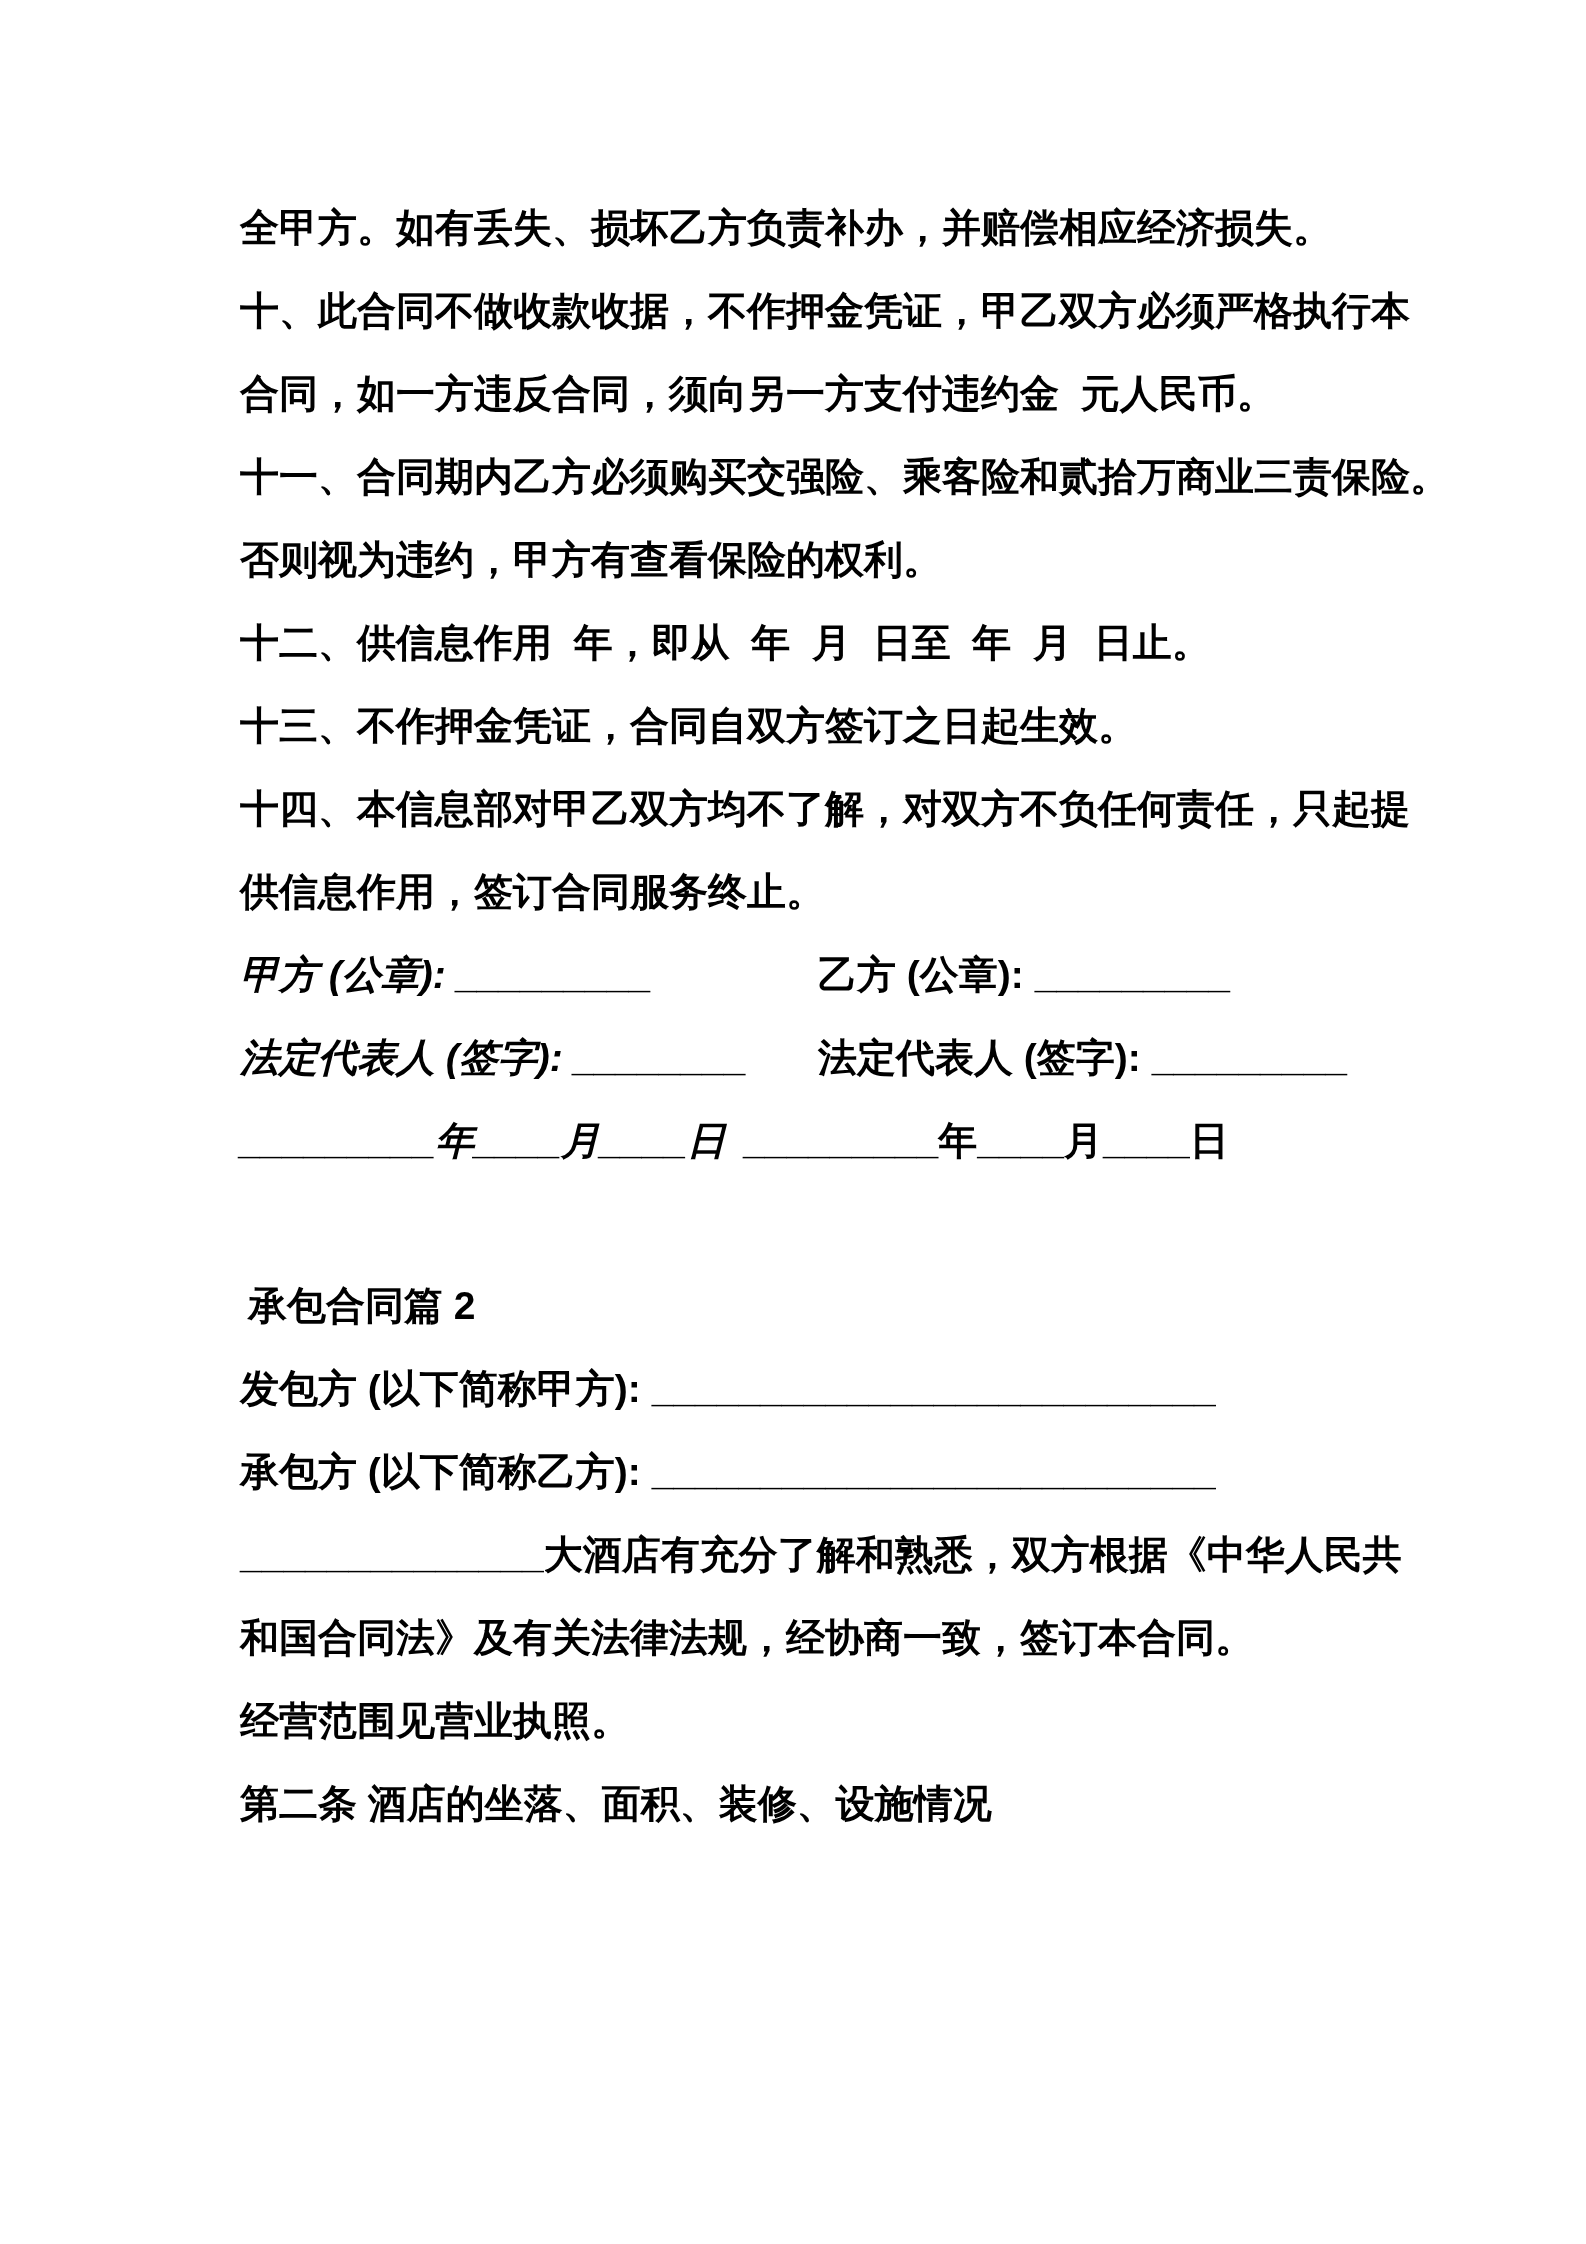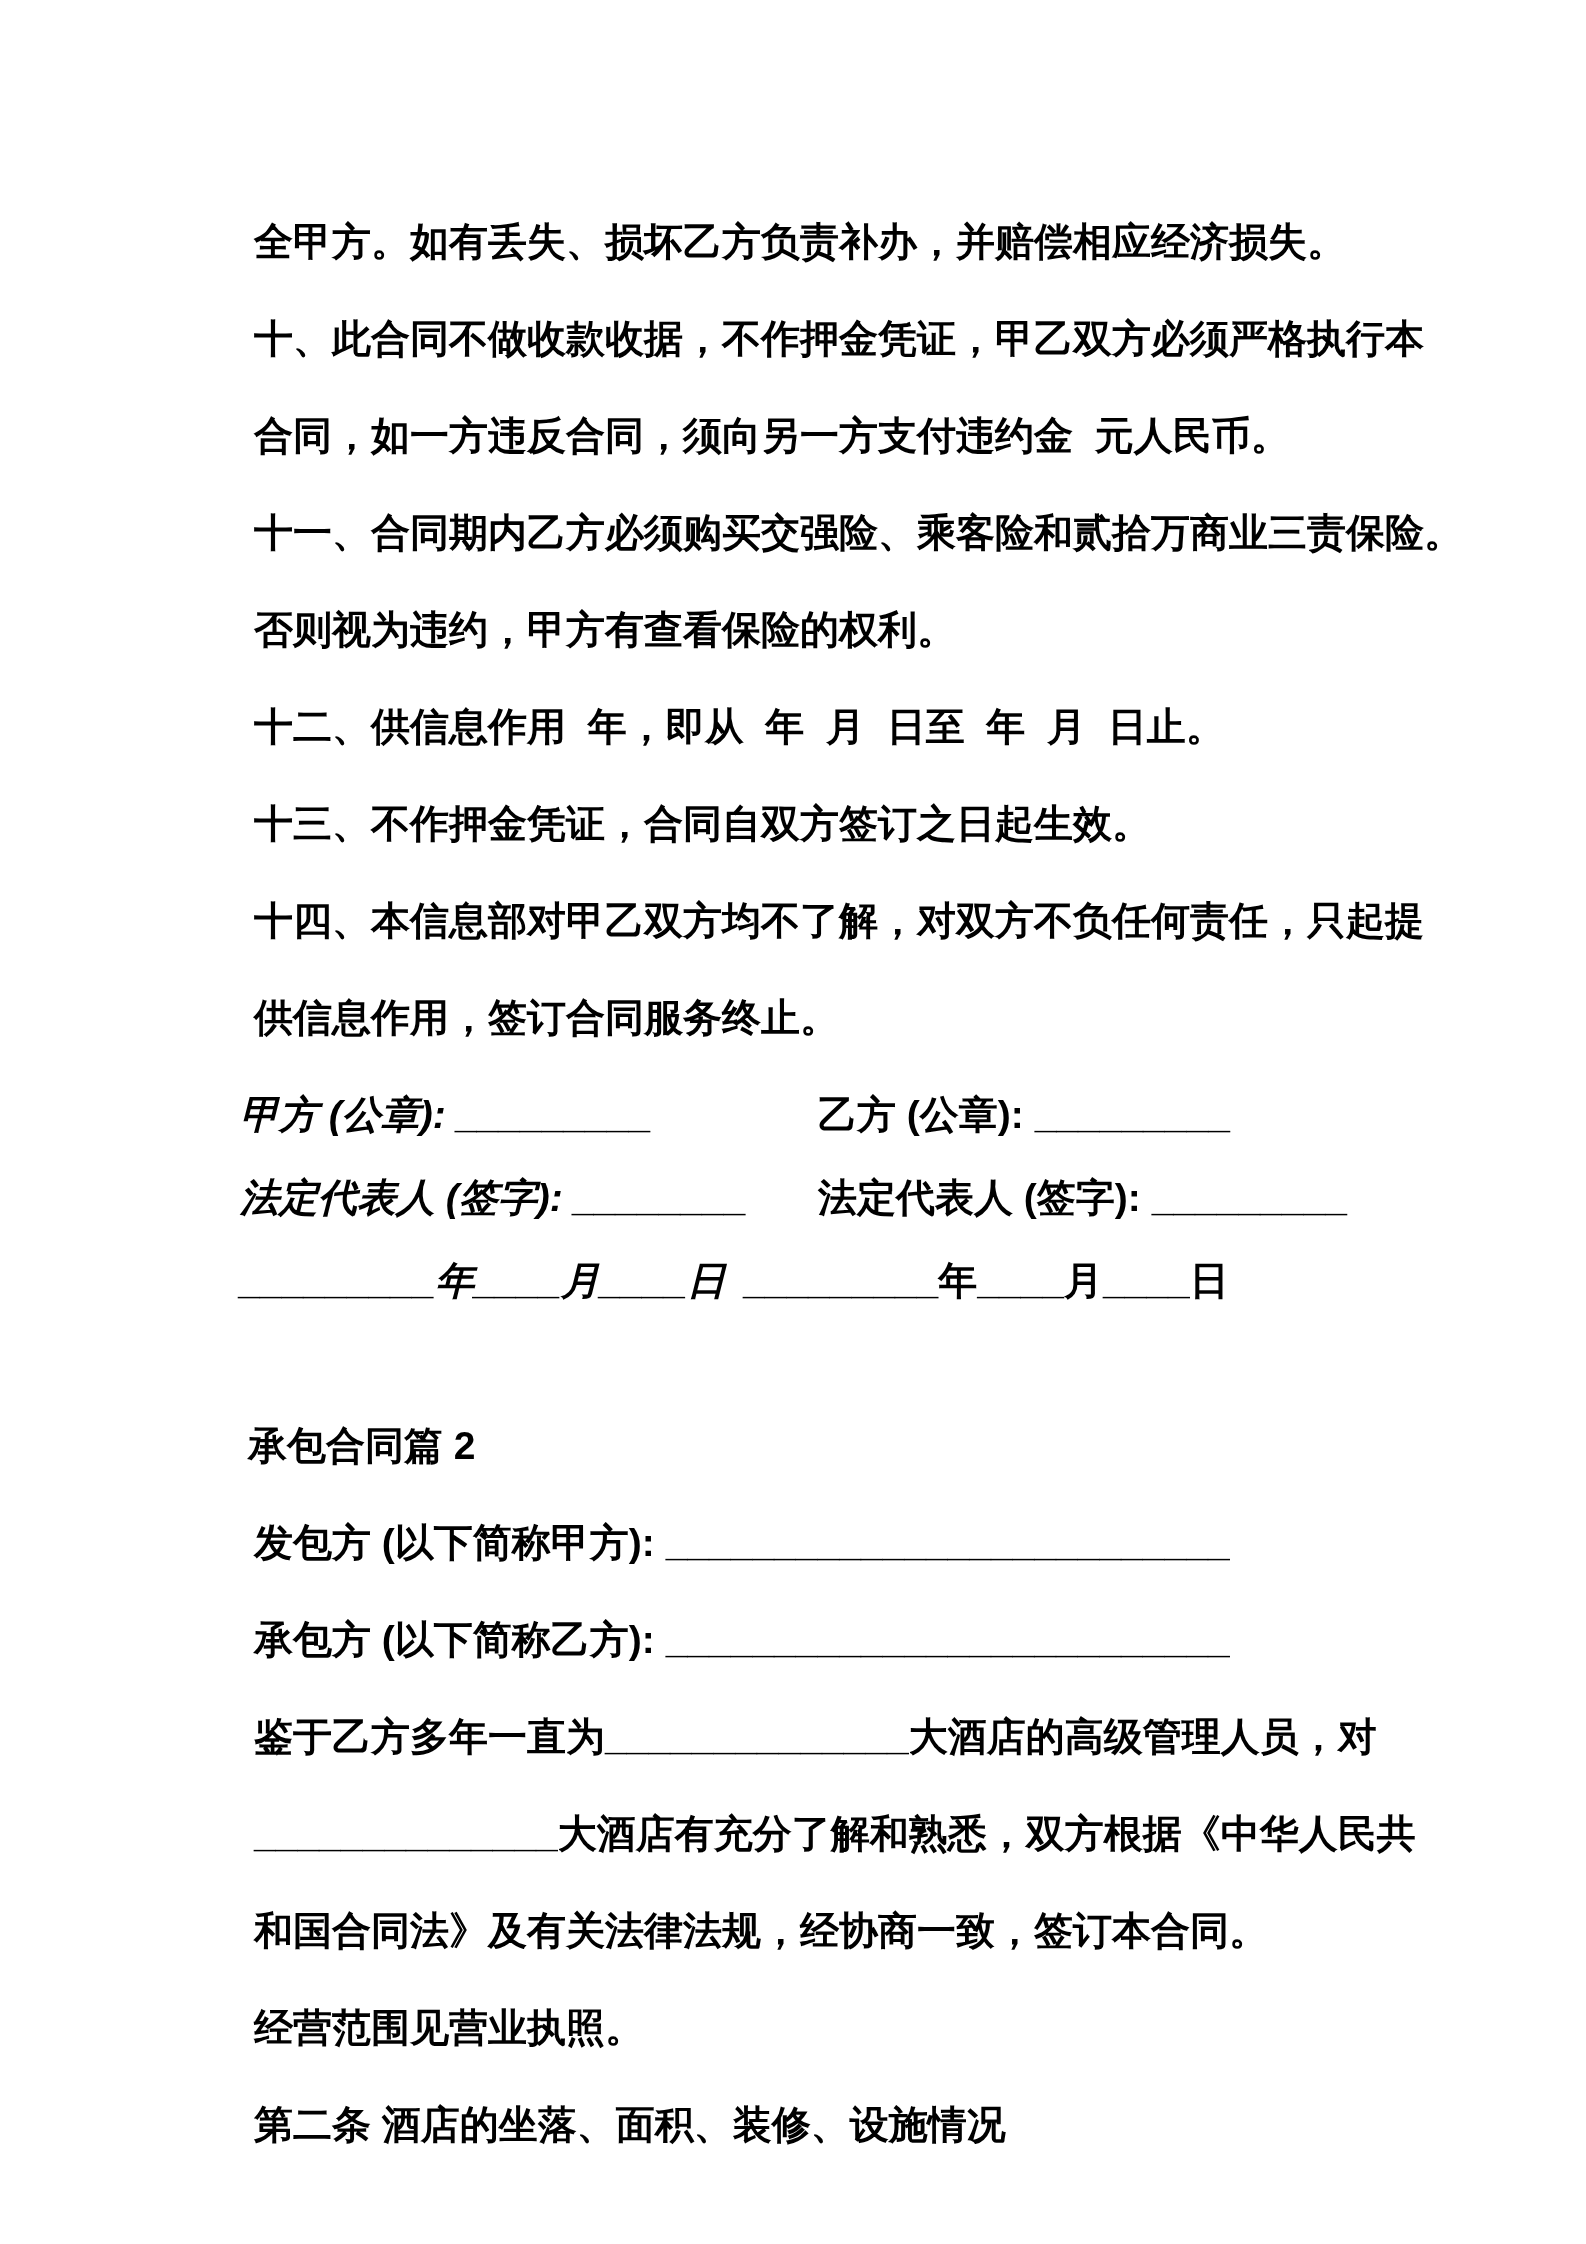--- a/index.html
+++ b/index.html
@@ -18,21 +18,21 @@
     overflow: hidden;
   }
   .content {
     position: absolute;
     top: 0;
     left: 0;
     right: 0;
     padding: 186px 150px 0 240px;
   }
   .line {
-    margin: 14px;
+    margin: 0;
     height: 83px;
     line-height: 83px;
     font-size: 39px;
     white-space: pre;
   }
   .sig-row {
     display: flex;
     height: 83px;
     line-height: 83px;
     font-size: 39px;
@@ -84,20 +84,19 @@
 
     <div class="sig-row date-row">
       <span class="col-a">_________年____月____日</span>
       <span class="col-b">_________年____月____日</span>
     </div>
 
     <h2 class="section-heading">承包合同篇 2</h2>
 
     <p class="line">发包方 (以下简称甲方): __________________________</p>
     <p class="line">承包方 (以下简称乙方): __________________________</p>
-    <p class="line">鉴于乙方多年一直为______________大酒店的高级管理人员，对</p>
     <p class="line">______________大酒店有充分了解和熟悉，双方根据《中华人民共</p>
     <p class="line">和国合同法》及有关法律法规，经协商一致，签订本合同。</p>
     <p class="line">经营范围见营业执照。</p>
     <p class="line">第二条 酒店的坐落、面积、装修、设施情况</p>
 
   </div>
 </div>
 
 </body></html>

